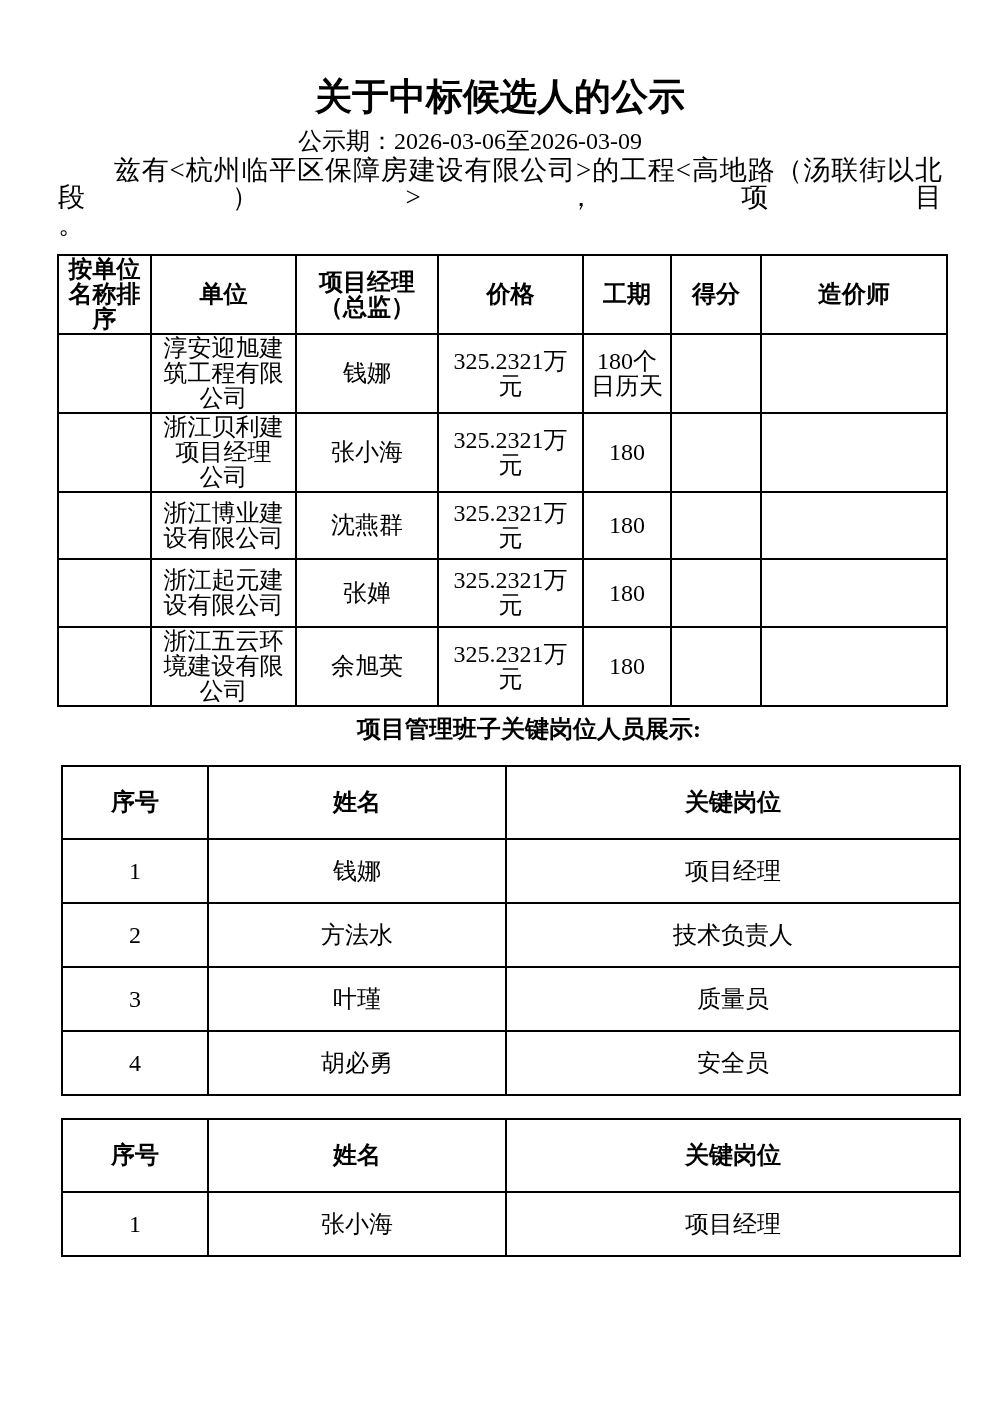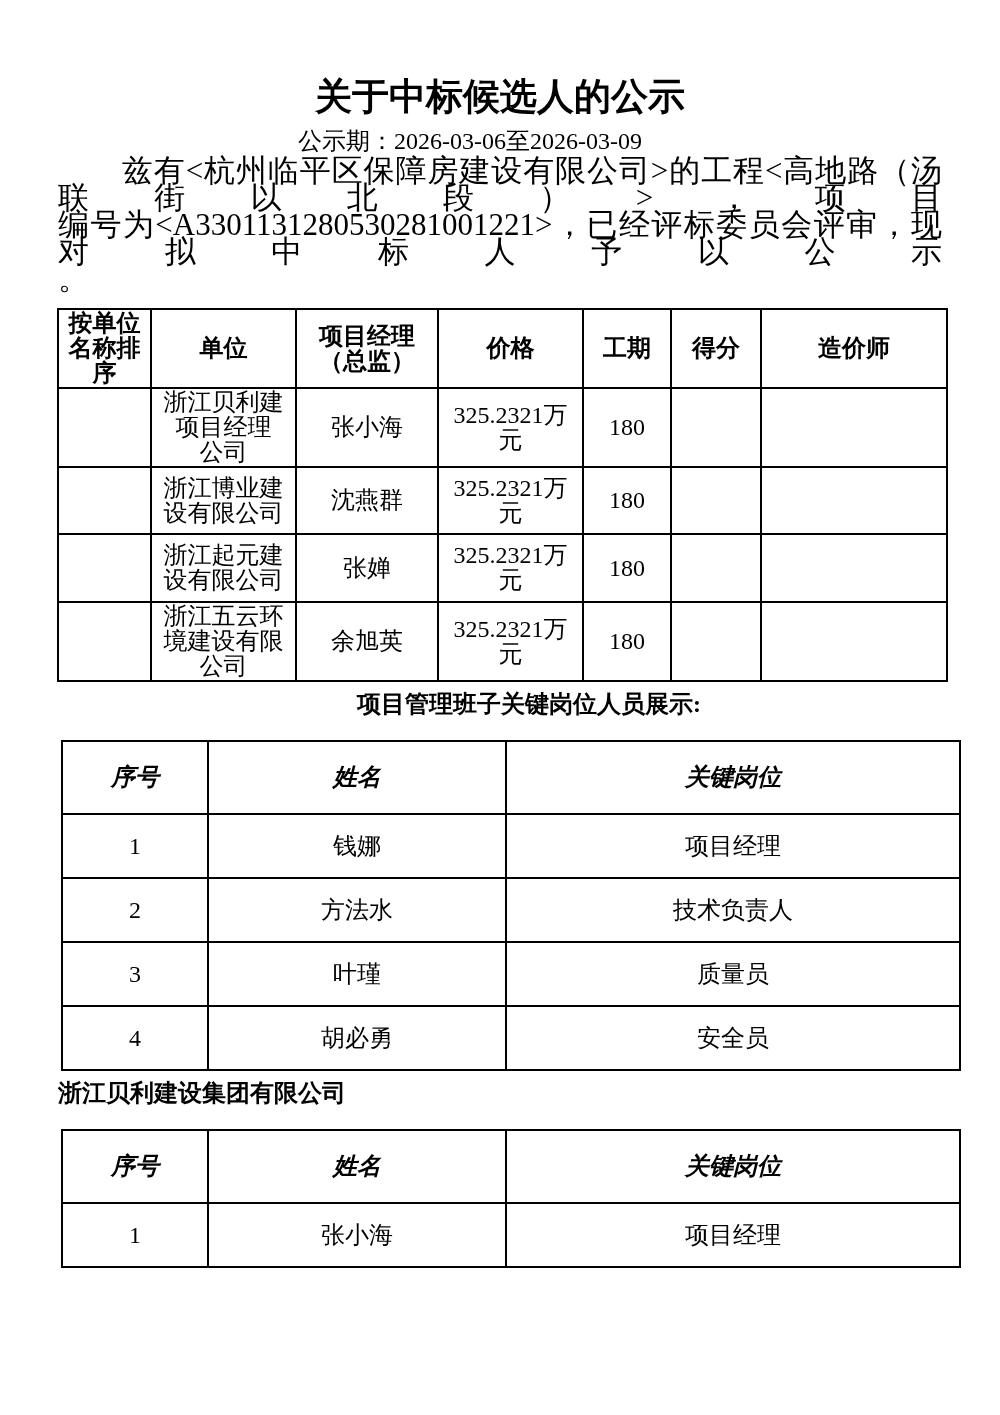--- a/index.html
+++ b/index.html
@@ -20,21 +20,21 @@
     text-align: center;
   }
   .period {
     margin: 8px 60px 0 0;
     font-size: 24px;
     line-height: 27px;
     text-align: center;
   }
   .intro {
     margin: 2px 58px 0 58px;
-    font-size: 31px;
+    font-size: 27px;
     line-height: 27px;
   }
   .jline {
     text-align: justify;
     text-align-last: justify;
   }
   table {
     border-collapse: collapse;
     table-layout: fixed;
     font-size: 24px;
@@ -64,35 +64,34 @@
     text-align: center;
   }
   .company-heading {
     margin: 24px 0 0 58px;
     font-size: 24px;
     line-height: 27px;
     font-weight: bold;
   }
   .company-heading.tight { margin-top: 9px; }
   .tbl-staff { margin: 22px 0 0 61px; width: 898px; }
-  .tbl-staff tr.hdr { height: 73px; font-style: italic; }
+  .tbl-staff tr.hdr { height: 73px; }
   .tbl-staff tr.row { height: 64px; }
 </style>
 </head>
 <body>
 
 <div class="page">
 
   <div class="title">关于中标候选人的公示</div>
 
   <div class="period">公示期：2026-03-06至2026-03-09</div>
 
   <div class="intro">
     <div class="jline">　　兹有&lt;杭州临平区保障房建设有限公司&gt;的工程&lt;高地路（汤联街以北段）&gt;，项目</div>
-    <div class="jline">编号为&lt;A3301131280530281001221&gt;，已经评标委员会评审，现对拟中标人予以公示</div>
     <div>。</div>
   </div>
 
   <table class="tbl-candidates">
     <colgroup>
       <col style="width:93px">
         <col style="width:145px">
         <col style="width:142px">
       <col style="width:145px">
         <col style="width:88px">
@@ -105,20 +104,33 @@
 名称排
 序</th>
         <th>单位</th>
         <th>项目经理
 （总监）</th>
         <th>价格</th>
         <th>工期</th>
         <th>得分</th>
         <th>造价师</th>
       </tr>
+      <tr class="r0">
+        <td></td>
+        <td>淳安迎旭建
+筑工程有限
+公司</td>
+        <td>钱娜</td>
+        <td>325.2321万
+元</td>
+        <td>180个
+日历天</td>
+        <td></td>
+        <td></td>
+      </tr>
       <tr class="r1">
         <td></td>
         <td>浙江贝利建
 项目经理
 公司</td>
         <td>张小海</td>
         <td>325.2321万
 元</td>
         <td>180</td>
         <td></td>
@@ -192,21 +204,20 @@
         <td>质量员</td>
       </tr>
       <tr class="row">
         <td>4</td>
         <td>胡必勇</td>
         <td>安全员</td>
       </tr>
     </tbody>
   </table>
 
-  <div class="company-heading tight">浙江贝利建设集团有限公司</div>
 
   <table class="tbl-staff">
     <colgroup>
       <col style="width:146px">
         <col style="width:298px">
         <col style="width:454px">
     </colgroup>
     <tbody>
       <tr class="hdr">
         <th>序号</th>

